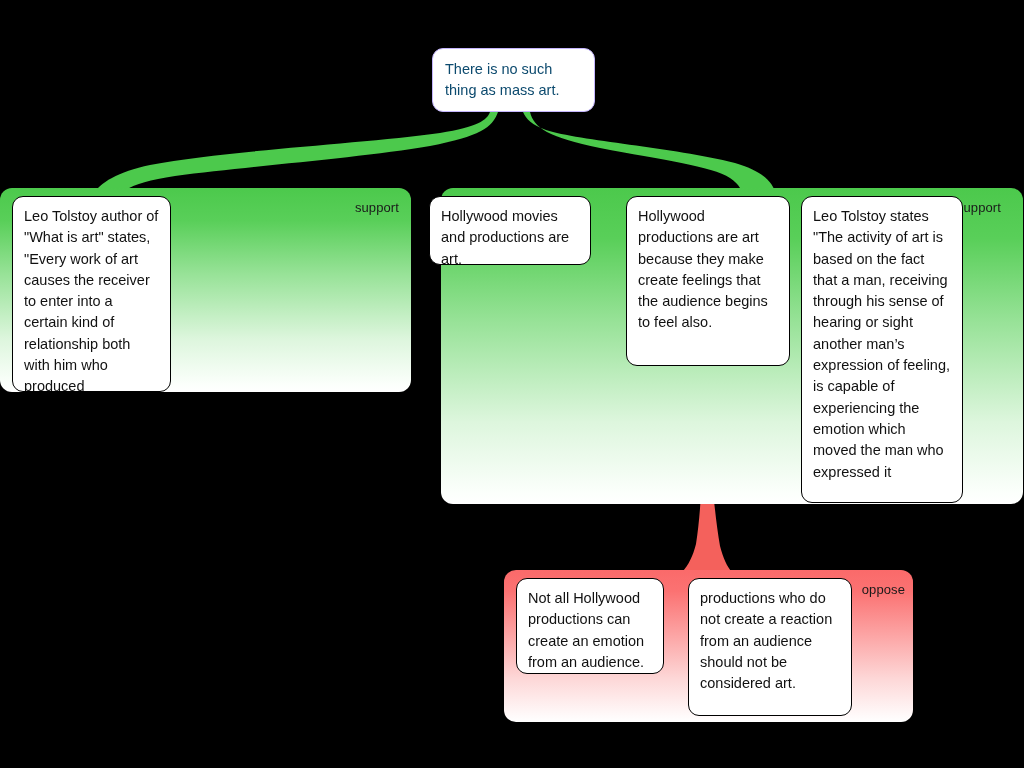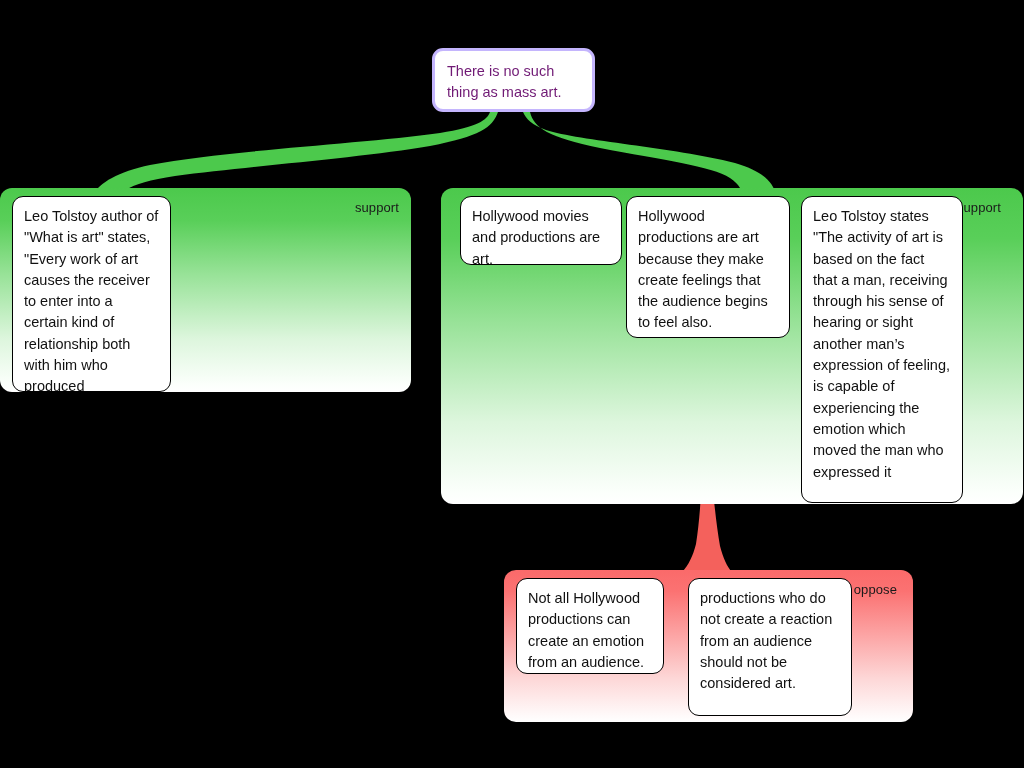--- a/index.html
+++ b/index.html
@@ -26,27 +26,27 @@
   }
 
   
   .root-node {
     position: absolute;
     left: 432px;
     top: 48px;
     width: 163px;
     height: 64px;
     background: #ffffff;
-    border: 3px solid #c4b5fd;
+    border: 1px solid #c4b5fd;
     border-radius: 11px;
     box-sizing: border-box;
     padding: 10px 12px 0 12px;
     font-size: 14.5px;
     line-height: 21px;
-    color: #701a75;
+    color: #0c4a6e;
   }
 
   
   .group {
     position: absolute;
     box-sizing: border-box;
     border-radius: 12px;
   }
   .group.support {
     background: linear-gradient(to bottom, #4cc94c 0%, #59cf59 16%, #97e297 42%, #ddf6dd 74%, #fbfffb 96%, #ffffff 100%);
@@ -124,32 +124,32 @@
   <div class="group support" style="left:0px; top:188px; width:411px; height:204px;">
     <span class="group-label" style="right:12px;">support</span>
   </div>
   <div class="card" style="left:12px; top:196px; width:159px; height:196px;">
     <span>Leo Tolstoy author of "What is art" states, "Every work of art causes the receiver to enter into a certain kind of relationship both with him who produced</span>
   </div>
 
   <div class="group support" style="left:441px; top:188px; width:582px; height:316px;">
     <span class="group-label" style="right:22px;">support</span>
   </div>
-  <div class="card" style="left:460px; top:196px; width:162px; height:69px;">
+  <div class="card" style="left:429px; top:196px; width:162px; height:69px;">
     <span>Hollywood movies and productions are art.</span>
   </div>
-  <div class="card" style="left:626px; top:196px; width:164px; height:142px;">
+  <div class="card" style="left:626px; top:196px; width:164px; height:170px;">
     <span>Hollywood productions are art because they make create feelings that the audience begins to feel also.</span>
   </div>
   <div class="card" style="left:801px; top:196px; width:162px; height:307px;">
     <span>Leo Tolstoy states "The activity of art is based on the fact that a man, receiving through his sense of hearing or sight another man’s expression of feeling, is capable of experiencing the emotion which moved the man who expressed it</span>
   </div>
 
   <div class="group oppose" style="left:504px; top:570px; width:409px; height:152px;">
-    <span class="group-label" style="right:16px;text-align:center;">oppose</span>
+    <span class="group-label" style="right:8px;text-align:center;">oppose</span>
   </div>
   <div class="card" style="left:516px; top:578px; width:148px; height:96px;">
     <span>Not all Hollywood productions can create an emotion from an audience.</span>
   </div>
   <div class="card" style="left:688px; top:578px; width:164px; height:138px;">
     <span>productions who do not create a reaction from an audience should not be considered art.</span>
   </div>
 
 </div>
 

